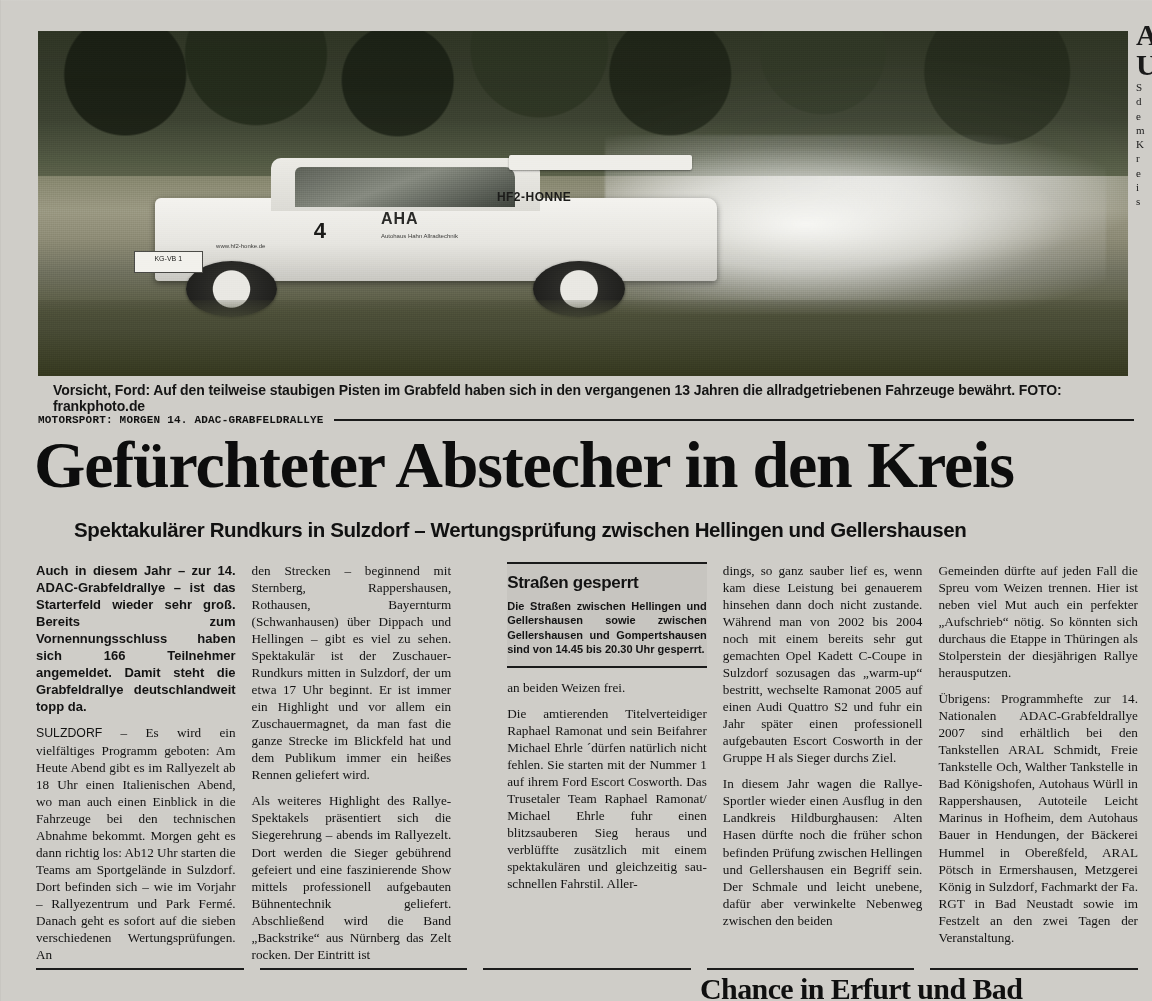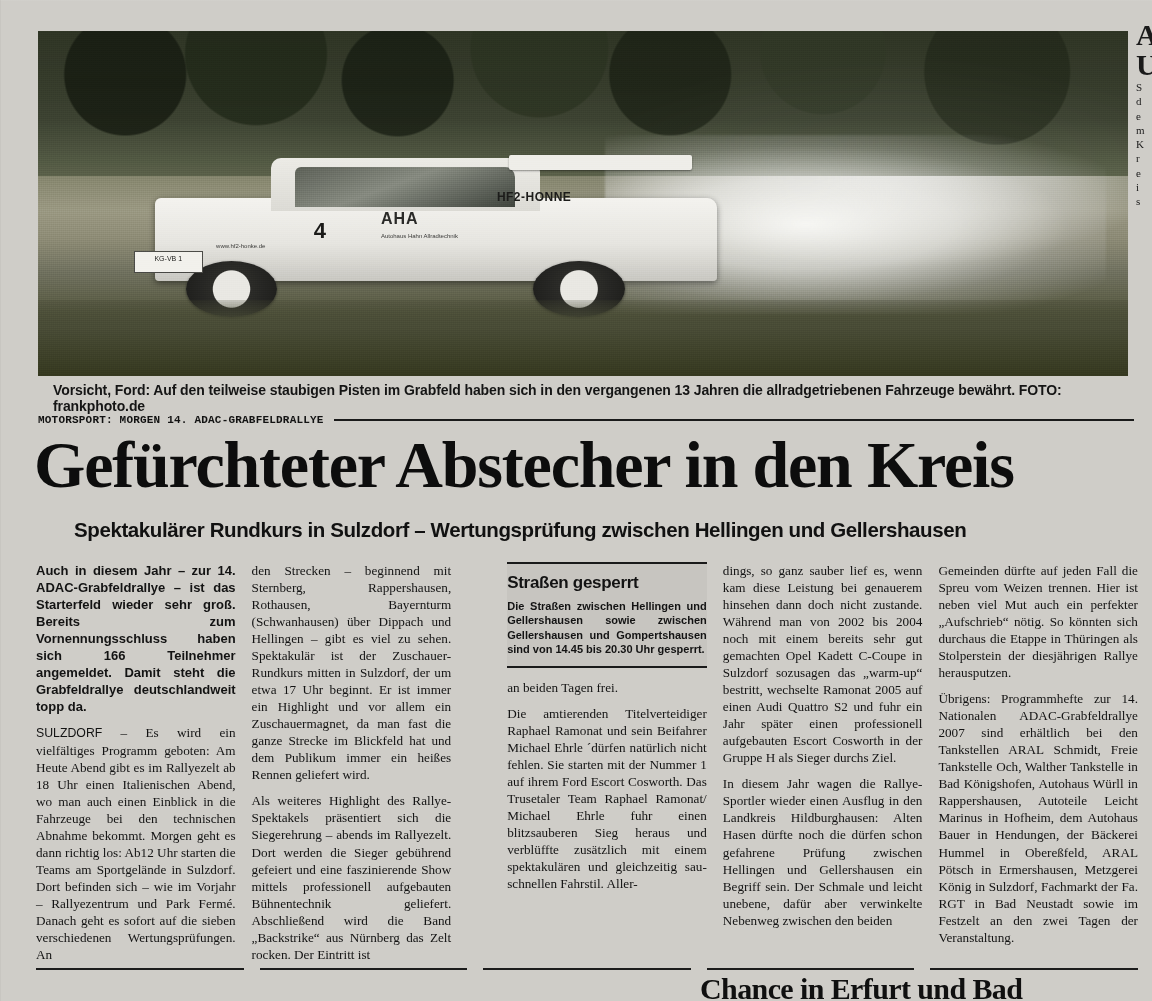--- a/index.html
+++ b/index.html
@@ -398,27 +398,27 @@
     <div class="col">
       <p>den Strecken – beginnend mit Sternberg, Rappershausen, Rothausen, Bayernturm (Schwanhausen) über Dippach und Hellingen – gibt es viel zu sehen. Spektakulär ist der Zuschauer-Rundkurs mitten in Sulzdorf, der um etwa 17 Uhr beginnt. Er ist immer ein Highlight und vor allem ein Zuschauermagnet, da man fast die ganze Strecke im Blickfeld hat und dem Publikum immer ein heißes Rennen geliefert wird.</p>
       <p>Als weiteres Highlight des Rallye-Spektakels präsentiert sich die Siegerehrung – abends im Rallyezelt. Dort werden die Sieger gebührend gefeiert und eine faszinierende Show mittels professionell aufgebauten Bühnentechnik geliefert. Abschließend wird die Band „Backstrike“ aus Nürnberg das Zelt rocken. Der Eintritt ist</p>
     </div>
 
     <div class="col boxcol">
       <div class="infobox">
         <h3>Straßen gesperrt</h3>
         <p>Die Straßen zwischen Hellingen und Gellershausen sowie zwischen Gellershausen und Gompertshausen sind von 14.45 bis 20.30 Uhr gesperrt.</p>
       </div>
-      <p>an beiden Tagen frei.</p>
+      <p>an beiden Weizen frei.</p>
       <p>Die amtierenden Titelverteidiger Raphael Ramonat und sein Beifahrer Michael Ehrle ´dürfen natürlich nicht fehlen. Sie starten mit der Nummer 1 auf ihrem Ford Escort Cosworth. Das Trusetaler Team Raphael Ramonat/ Michael Ehrle fuhr einen blitzsauberen Sieg heraus und verblüffte zusätzlich mit einem spektakulären und gleichzeitig sau-schnellen Fahrstil. Aller-</p>
     </div>
 
     <div class="col">
       <p>dings, so ganz sauber lief es, wenn kam diese Leistung bei genauerem hinsehen dann doch nicht zustande. Während man von 2002 bis 2004 noch mit einem bereits sehr gut gemachten Opel Kadett C-Coupe in Sulzdorf sozusagen das „warm-up“ bestritt, wechselte Ramonat 2005 auf einen Audi Quattro S2 und fuhr ein Jahr später einen professionell aufgebauten Escort Cosworth in der Gruppe H als Sieger durchs Ziel.</p>
-      <p>In diesem Jahr wagen die Rallye-Sportler wieder einen Ausflug in den Landkreis Hildburghausen: Alten Hasen dürfte noch die dürfen schon gefahrene Prüfung zwischen Hellingen und Gellershausen ein Begriff sein. Der Schmale und leicht unebene, dafür aber verwinkelte Nebenweg zwischen den beiden</p>
+      <p>In diesem Jahr wagen die Rallye-Sportler wieder einen Ausflug in den Landkreis Hildburghausen: Alten Hasen dürfte noch die früher schon befinden Prüfung zwischen Hellingen und Gellershausen ein Begriff sein. Der Schmale und leicht unebene, dafür aber verwinkelte Nebenweg zwischen den beiden</p>
     </div>
 
     <div class="col">
       <p>Gemeinden dürfte auf jeden Fall die Spreu vom Weizen trennen. Hier ist neben viel Mut auch ein perfekter „Aufschrieb“ nötig. So könnten sich durchaus die Etappe in Thüringen als Stolperstein der diesjährigen Rallye herausputzen.</p>
       <p>Übrigens: Programmhefte zur 14. Nationalen ADAC-Grabfeldrallye 2007 sind erhältlich bei den Tankstellen ARAL Schmidt, Freie Tankstelle Och, Walther Tankstelle in Bad Königshofen, Autohaus Würll in Rappershausen, Autoteile Leicht Marinus in Hofheim, dem Autohaus Bauer in Hendungen, der Bäckerei Hummel in Obereßfeld, ARAL Pötsch in Ermershausen, Metzgerei König in Sulzdorf, Fachmarkt der Fa. RGT in Bad Neustadt sowie im Festzelt an den zwei Tagen der Veranstaltung.</p>
     </div>
   </div>
 
   <div class="right-strip">
     <div class="big">A</div>

